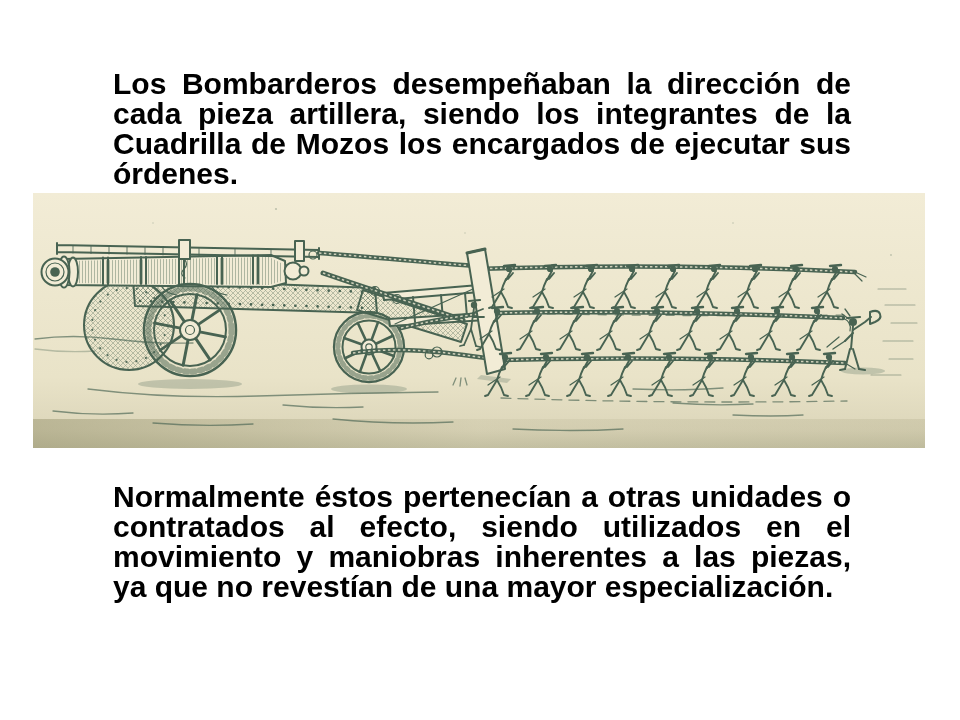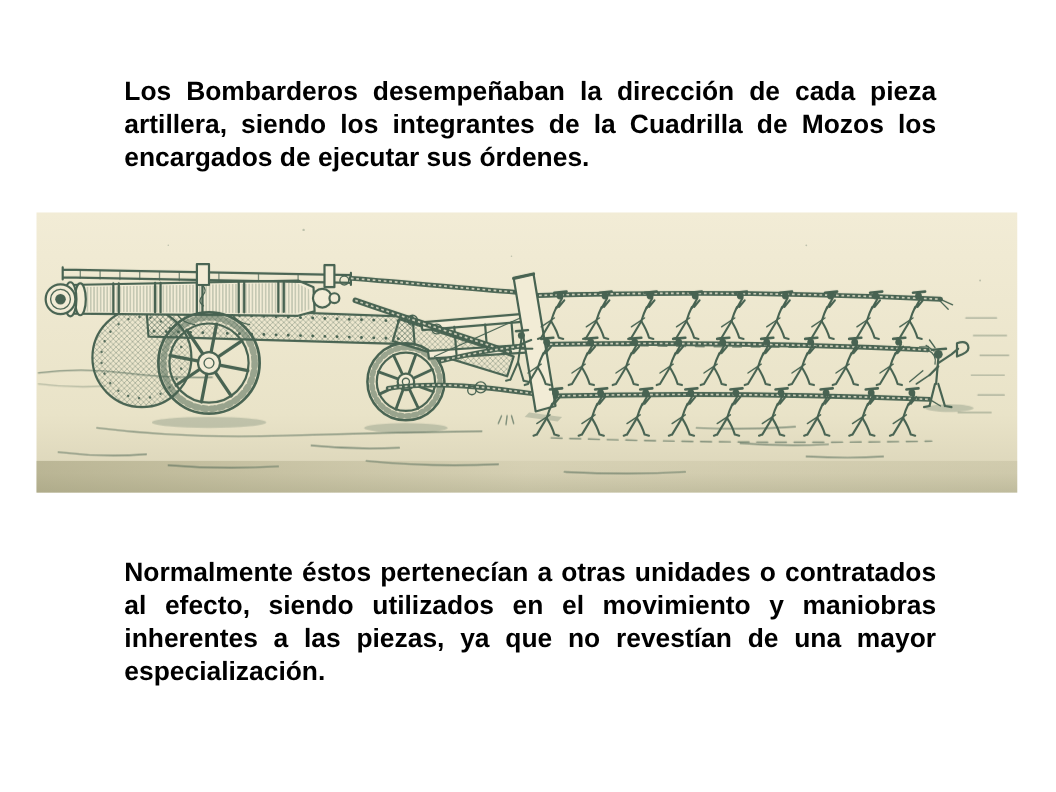--- a/index.html
+++ b/index.html
@@ -3,26 +3,26 @@
 <meta charset="utf-8">
 <style>
   html,body{margin:0;padding:0;background:#fff;}
   .slide{
     position:relative;width:960px;height:720px;overflow:hidden;
     background:var(--slide-bg,#ffffff);
     font-family:"Liberation Sans","DejaVu Sans",sans-serif;
   }
   .para{
     position:absolute;left:113px;width:738px;margin:0;
-    font-size:24px;line-height:30px;font-weight:bold;
+    font-size:30px;line-height:30px;font-weight:bold;
     color:var(--text-color,#000);
     text-align:justify;
   }
   .para.top{top:69px;}
-  .para.bottom{top:506px;}
+  .para.bottom{top:482px;}
   .engraving{position:absolute;left:33px;top:193px;width:892px;height:255px;margin:0;}
   .engraving svg{display:block;}
   .s{stroke:var(--ink);fill:none;stroke-width:2;stroke-linecap:round;stroke-linejoin:round;}
   .s1{stroke:var(--ink);fill:none;stroke-width:1.2;stroke-linecap:round;stroke-linejoin:round;}
   .f{fill:var(--ink);stroke:none;}
   .rope{stroke:var(--ink);stroke-width:4.5;fill:none;stroke-linecap:round;}
   .twist{stroke:var(--paper-top);stroke-width:1.5;fill:none;stroke-dasharray:2.5 2.5;opacity:.8;stroke-linecap:butt;}
   .ground{stroke:var(--ink);stroke-width:1.3;fill:none;opacity:.65;stroke-linecap:round;}
   .shadow{fill:var(--ink);opacity:.25;stroke:none;}
   .mang{stroke:var(--ink);fill:none;stroke-width:1.9;stroke-linecap:round;stroke-linejoin:round;}

